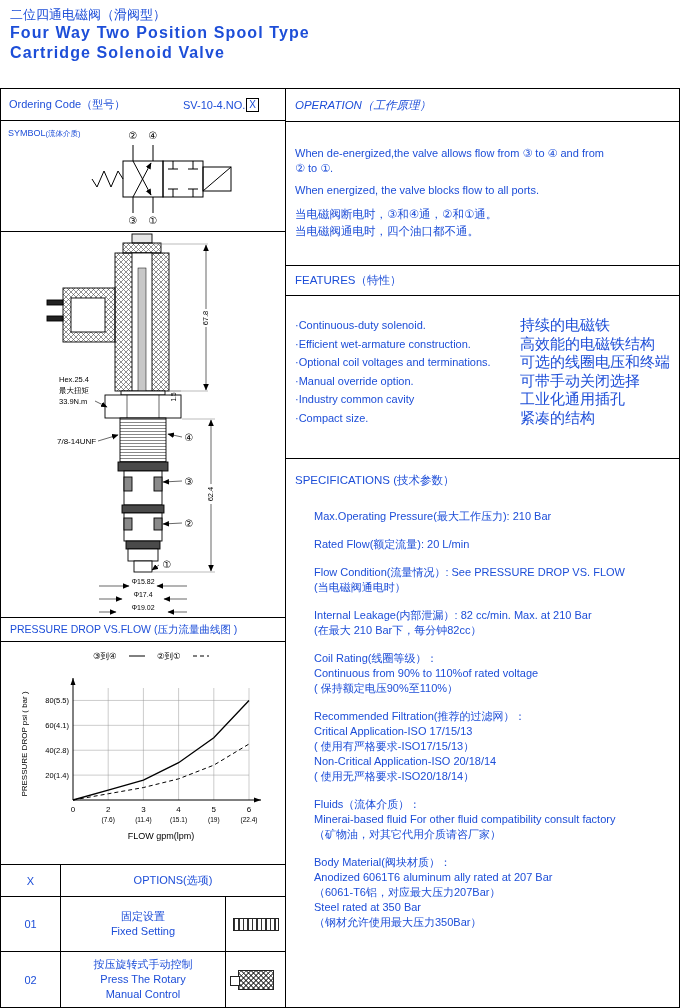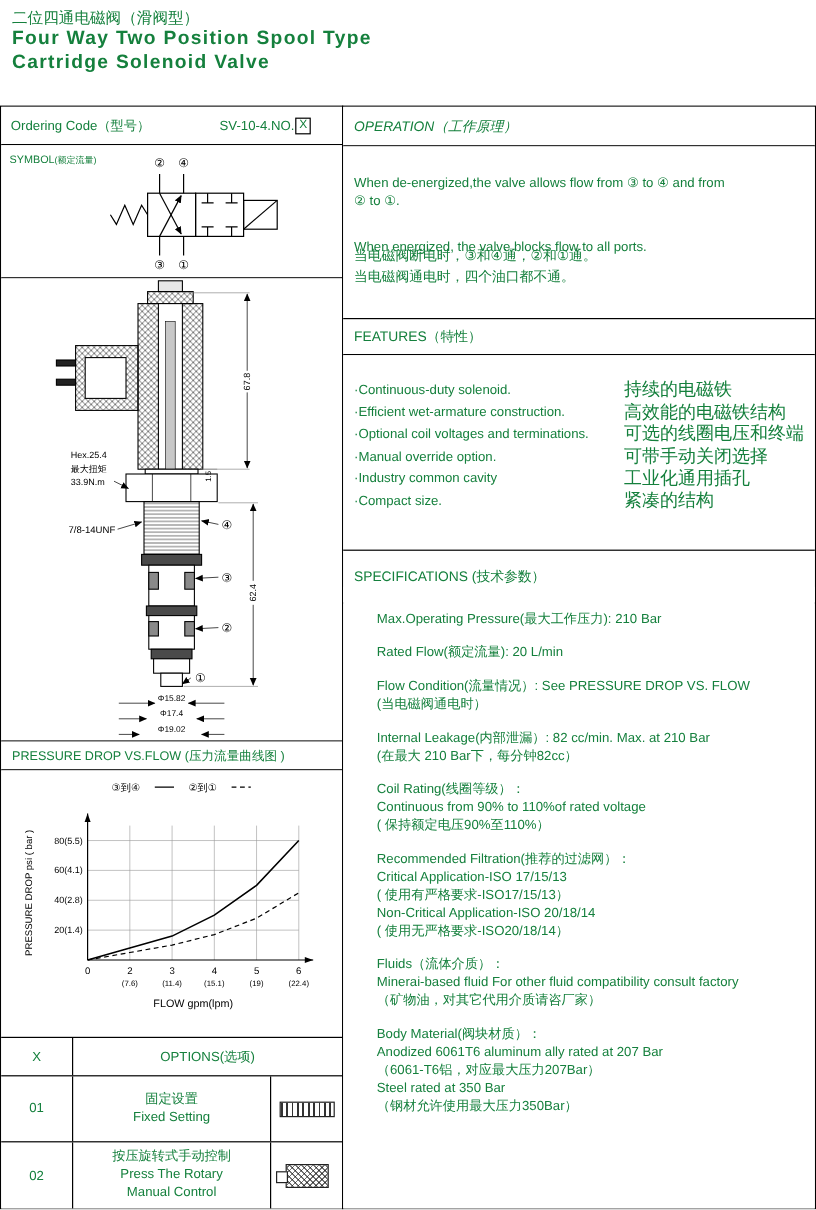--- a/index.html
+++ b/index.html
@@ -1,17 +1,17 @@
 <!DOCTYPE html>
 <html><head>
 <meta charset="utf-8">
 <style>
   *{margin:0;padding:0;box-sizing:border-box;}
   html,body{background:#fff;}
-  .page{position:relative;width:680px;height:1008px;background:#fff;color:#15803d;
+  .page{position:relative;width:680px;height:1008px;background:#fff;color:#1d4ed8;
         font-family:"Liberation Sans","DejaVu Sans",sans-serif;overflow:hidden;}
   svg{font-family:inherit;}
   
   .t-zh{position:absolute;left:10px;top:6px;font-size:13px;}
   .t-en{position:absolute;left:10px;font-size:16px;font-weight:bold;letter-spacing:1.1px;}
   .t-en1{top:24px;} .t-en2{top:44px;}
   
   .frame{position:absolute;left:0;top:88px;width:680px;height:920px;border:1px solid #000;pointer-events:none;}
   .vdiv{position:absolute;left:285px;top:88px;width:1px;height:920px;background:#000;}
   .sec{position:absolute;background:#fff;}
@@ -44,21 +44,21 @@
   .opt-icon-rotary{position:relative;width:36px;height:20px;border:1px solid #222;
       background:repeating-linear-gradient(45deg,rgba(0,0,0,.55) 0,rgba(0,0,0,.55) 1px,transparent 1px,transparent 3.5px),
                  repeating-linear-gradient(-45deg,rgba(0,0,0,.55) 0,rgba(0,0,0,.55) 1px,transparent 1px,transparent 3.5px);}
   .opt-icon-rotary::before{content:"";position:absolute;left:-9px;top:5px;width:8px;height:8px;border:1px solid #222;background:#fff;}
   
   .sec-hdr{display:flex;align-items:center;padding-left:9px;font-size:11.5px;}
   .op-header{left:286px;top:89px;width:393px;height:33px;border-bottom:1px solid #000;font-style:italic;}
   .op-text{left:286px;top:122px;width:393px;height:143px;}
   .op-en{position:absolute;left:9px;top:24px;}
   .op-line{font-size:11px;line-height:15px;}
-  .op-line:nth-child(3){margin-top:23px;}
+  .op-line:nth-child(3){margin-top:7px;}
   .op-zh{position:absolute;left:9px;top:84px;}
   .op-zh-line{font-size:11.5px;line-height:17px;}
   .feat-header{left:286px;top:265px;width:393px;height:31px;border-top:1px solid #000;border-bottom:1px solid #000;}
   .features{left:286px;top:296px;width:393px;height:162px;padding-top:20px;}
   .feat-row{display:flex;padding-left:9px;line-height:18.5px;font-size:11px;}
   .feat-en{width:225px;}
   .feat-zh{flex:1;font-size:15px;}
   .spec-header{left:286px;top:458px;width:393px;height:45px;border-top:1px solid #000;border-bottom:1px solid #000;}
   .specs{left:286px;top:489px;width:393px;height:518px;padding:20px 6px 0 9px;overflow:hidden;}
   .spec-para{margin-bottom:13px;padding-left:19px;}
@@ -75,21 +75,21 @@
 
   <div class="frame"></div>
   <div class="vdiv"></div>
 
   <div class="sec ordering">
     <span>Ordering Code（型号）</span>
     <span><span>SV-10-4.NO.</span><span class="xbox">X</span></span>
   </div>
 
   <div class="sec symbol-sec">
-    <div class="sym-label"><span>SYMBOL</span><span class="sym-zh">(额定流量)</span></div>
+    <div class="sym-label"><span>SYMBOL</span><span class="sym-zh">(流体介质)</span></div>
     <svg class="sym-svg" viewBox="0 0 284 110">
       <defs>
         <marker id="arrw" markerWidth="8" markerHeight="8" refX="6" refY="3" orient="auto" markerUnits="userSpaceOnUse">
           <path d="M0,0.2 L6.5,3 L0,5.8 Z" fill="#000"></path>
         </marker>
         <pattern id="xh" width="5" height="5" patternUnits="userSpaceOnUse">
           <path d="M0,5 L5,0 M0,0 L5,5" stroke="#444" stroke-width="0.6" fill="none"></path>
         </pattern>
         <pattern id="th" width="4" height="3" patternUnits="userSpaceOnUse">
           <path d="M0,1.5 L4,1.5" stroke="#555" stroke-width="0.7"></path>

